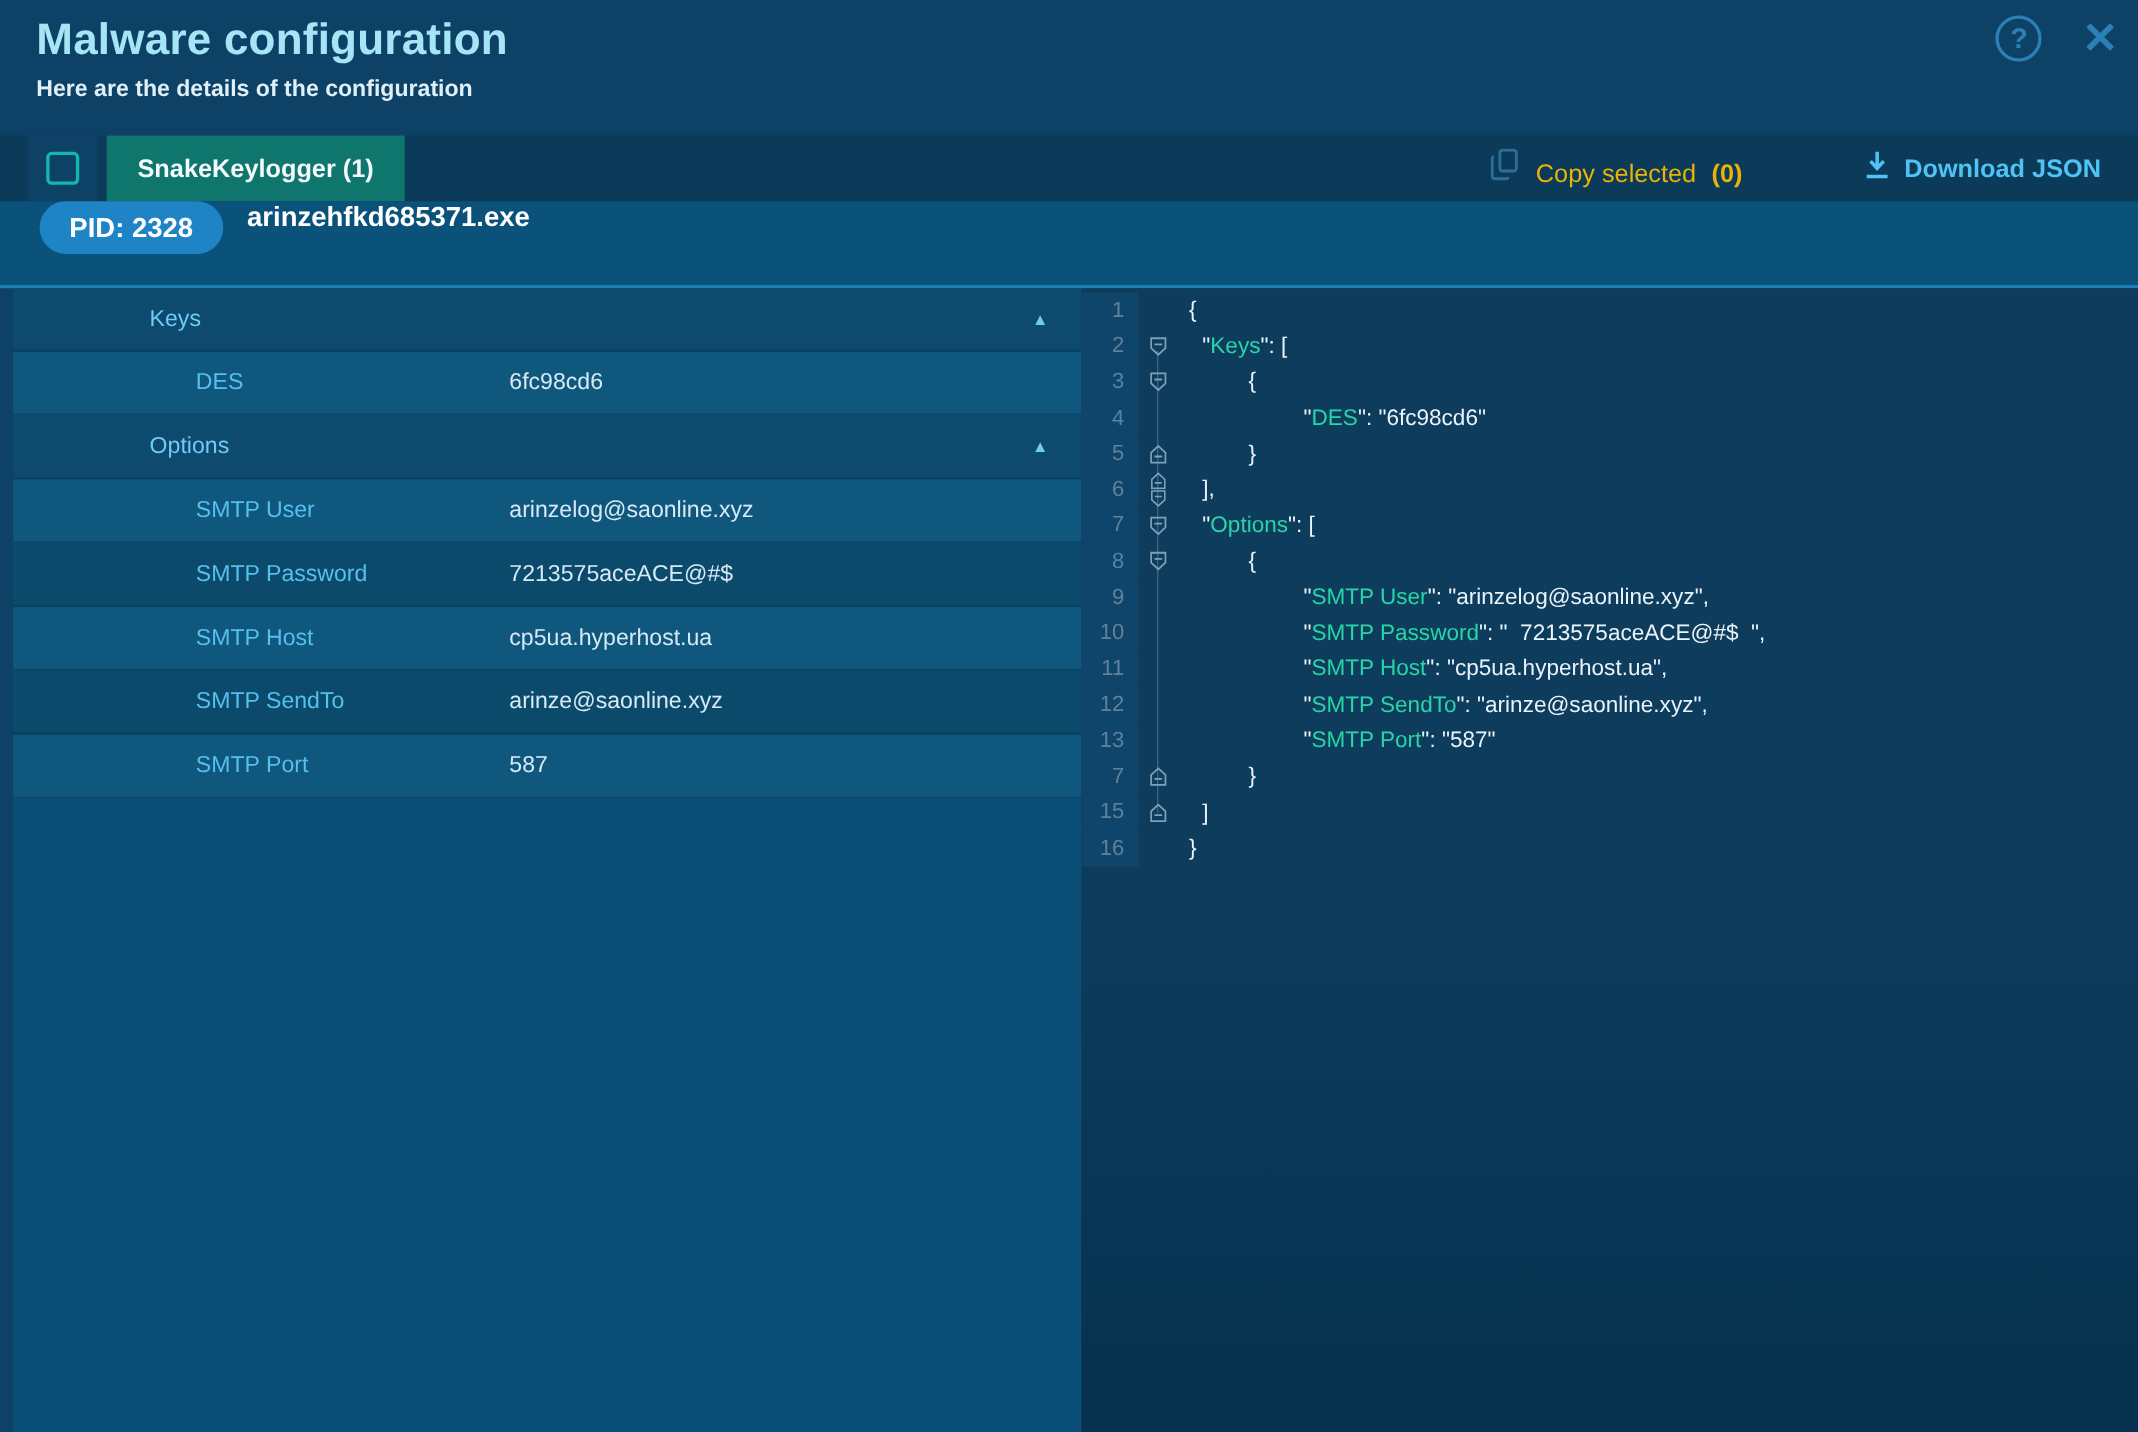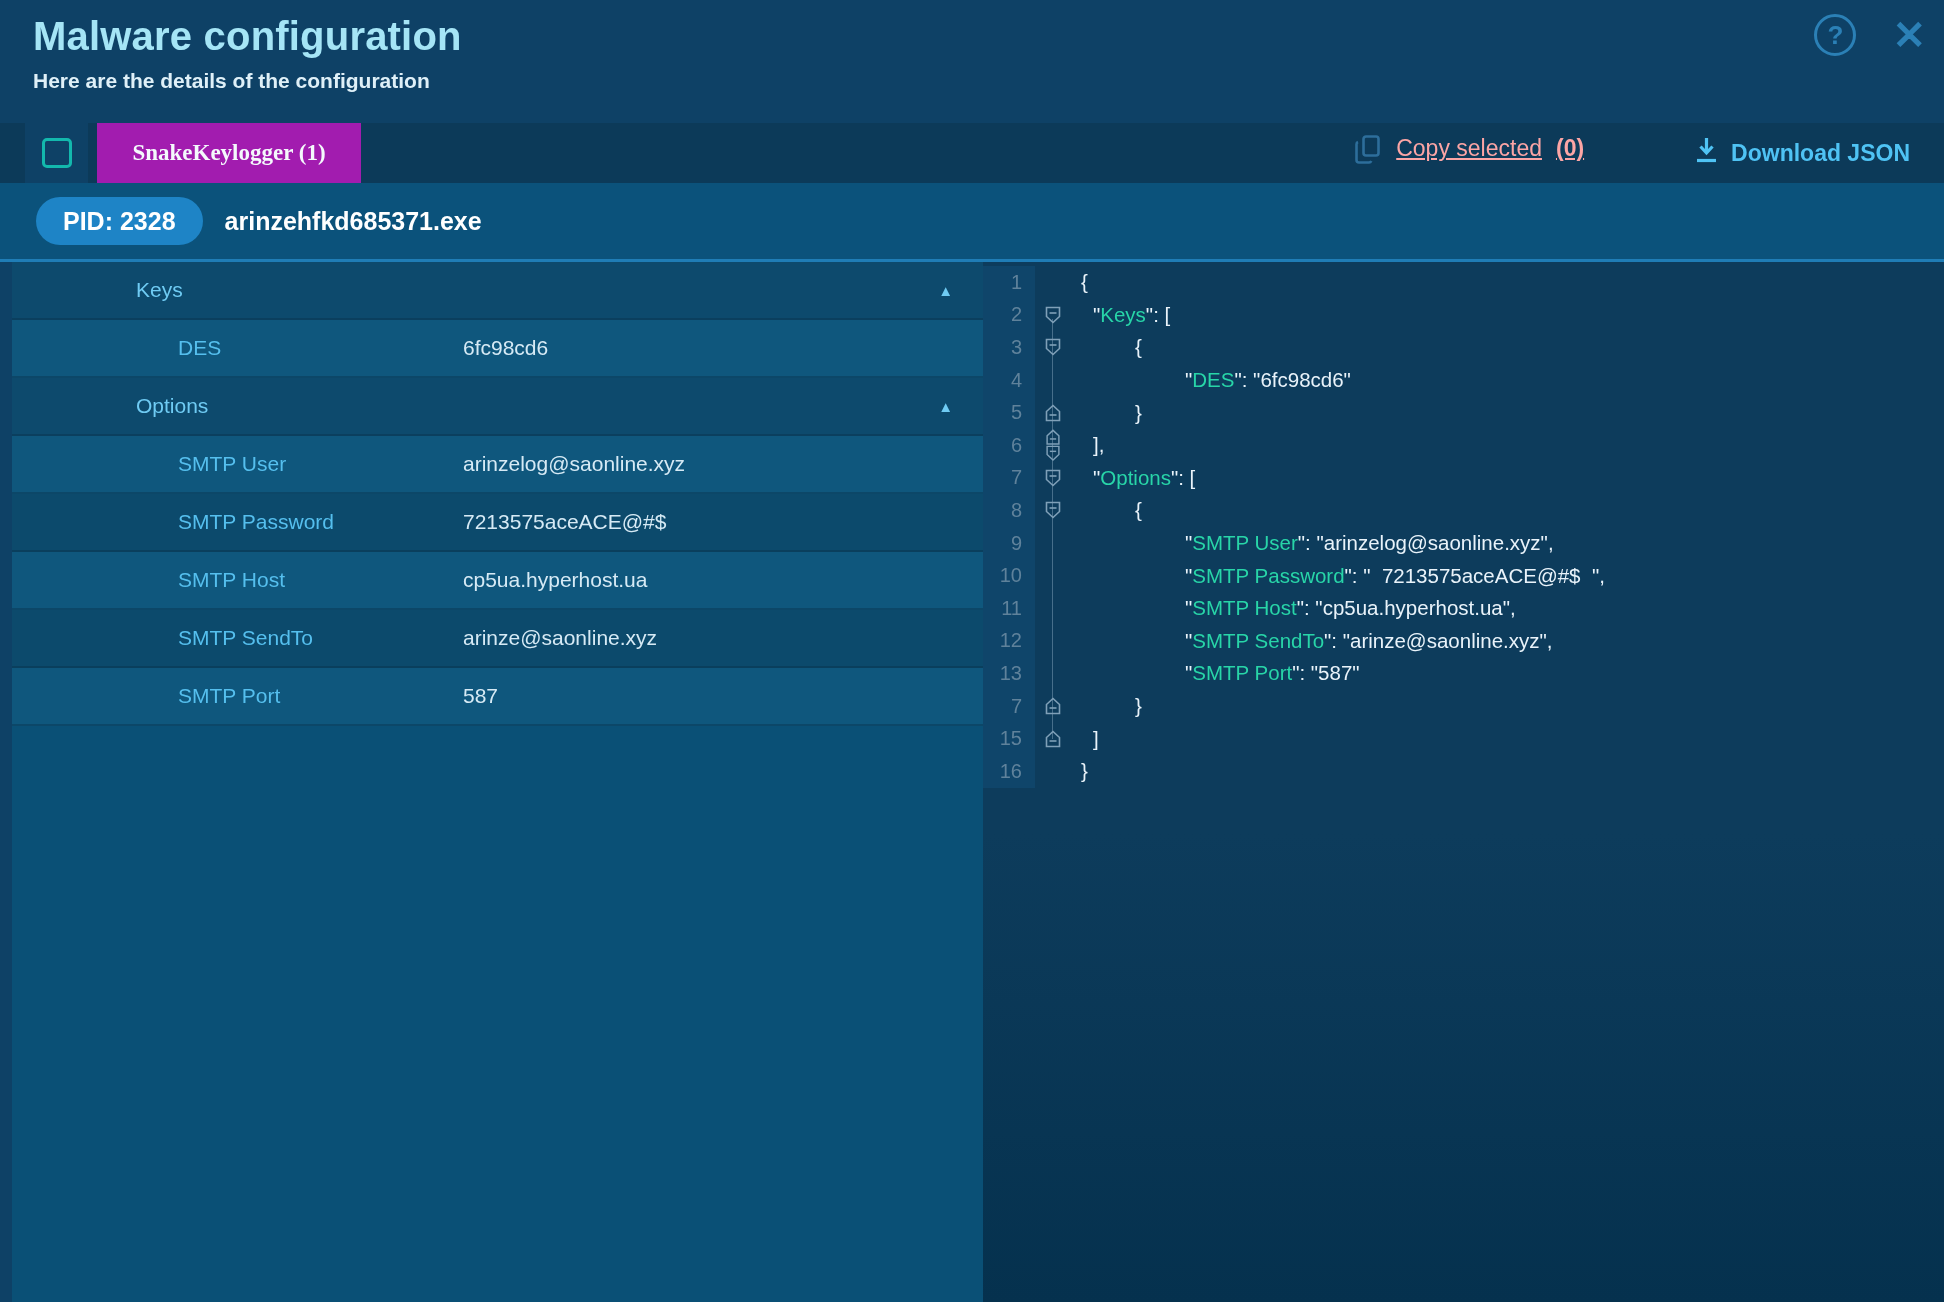--- a/index.html
+++ b/index.html
@@ -15,29 +15,29 @@
   .hdr-actions { position:absolute; top:14px; right:18px; display:flex; align-items:center; gap:36px; }
   .help-ic { width:42px; height:42px; border:3.5px solid #2b80b6; border-radius:50%;
              color:#2b80b6; font-size:26px; font-weight:bold; display:flex; align-items:center; justify-content:center; cursor:pointer; }
   .close-ic { color:#2b80b6; font-size:40px; font-weight:bold; line-height:1; cursor:pointer; }
 
   
   .tabstrip { height:60px; background:#0c3a59; display:flex; align-items:stretch; flex:none; }
   .cb-cell { width:63px; margin-left:25px; background:#0e4166; display:flex; align-items:center; justify-content:center; }
   .cbx { width:30px; height:30px; border:3.5px solid #13b8ad; border-radius:5px; background:transparent; cursor:pointer; }
   .tab-gap { width:9px; }
-  .tab { min-width:264px; background:#a21caf; display:flex; align-items:center; justify-content:center;
-         color:#f4f9fc; font-size:23px; font-weight:bold; padding:0 28px; cursor:pointer;font-family:Liberation Serif, serif; }
+  .tab { min-width:264px; background:#0f766e; display:flex; align-items:center; justify-content:center;
+         color:#f4f9fc; font-size:23px; font-weight:bold; padding:0 28px; cursor:pointer; }
   .strip-right { margin-left:auto; display:flex; align-items:center; gap:110px; padding-right:34px; }
-  .copy-btn { display:flex; align-items:flex-start; gap:14px; color:#fca5a5; font-size:23px; background:none; border:none; cursor:pointer; font-family:inherit;text-decoration:underline; }
+  .copy-btn { display:flex; align-items:flex-end; gap:14px; color:#eab308; font-size:23px; background:none; border:none; cursor:pointer; font-family:inherit; }
   .copy-btn b { font-weight:bold; }
   .dl-btn { display:flex; align-items:center; gap:12px; color:#4fc3f4; font-size:23px; font-weight:bold; background:none; border:none; cursor:pointer; font-family:inherit; }
 
   
-  .pidrow { height:76px; background:#0b527b; display:flex; align-items:center; padding-left:36px; flex:none; }
+  .pidrow { height:76px; background:#0b527b; display:flex; padding-left:36px; flex:none; }
   .pid-badge { background:#1e84c6; color:#ffffff; font-weight:bold; font-size:25px;
                height:48px; border-radius:24px; display:flex; align-items:center; padding:0 27px; }
   .fname { margin-left:22px; color:#ffffff; font-size:25px; font-weight:bold; }
 
   .sep { height:3px; background:#1f7db6; flex:none; }
 
   
   .content { flex:1; display:flex; min-height:0;margin-left:12px; }
   .left { width:971px; background:#0a5076; flex:none; }
   .row { height:58px; display:flex; align-items:center; position:relative; border-bottom:2px solid rgba(8,44,66,.35); }

